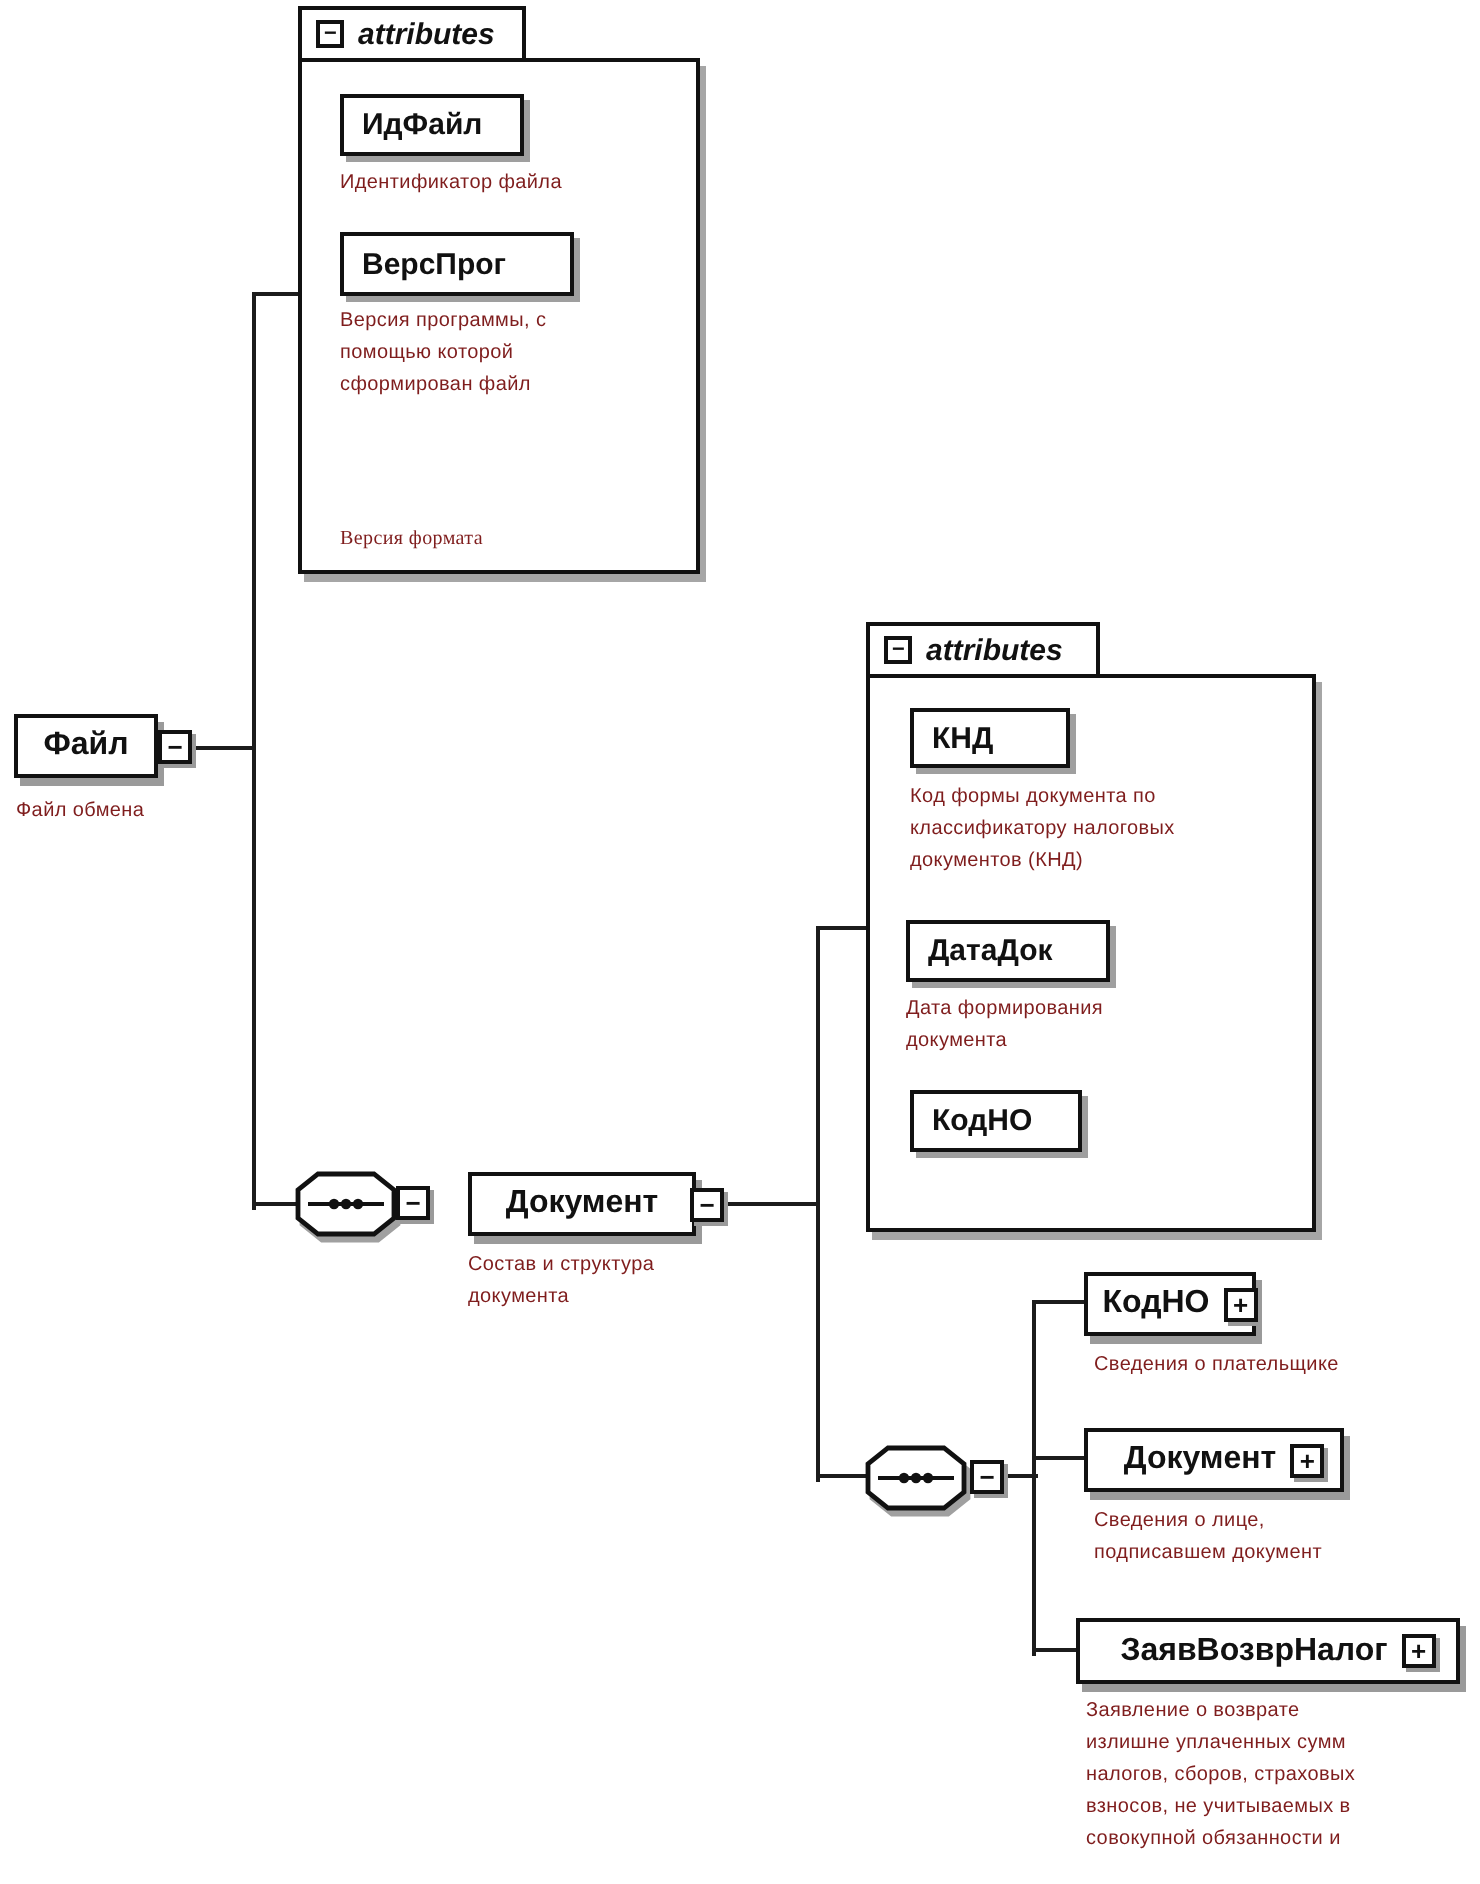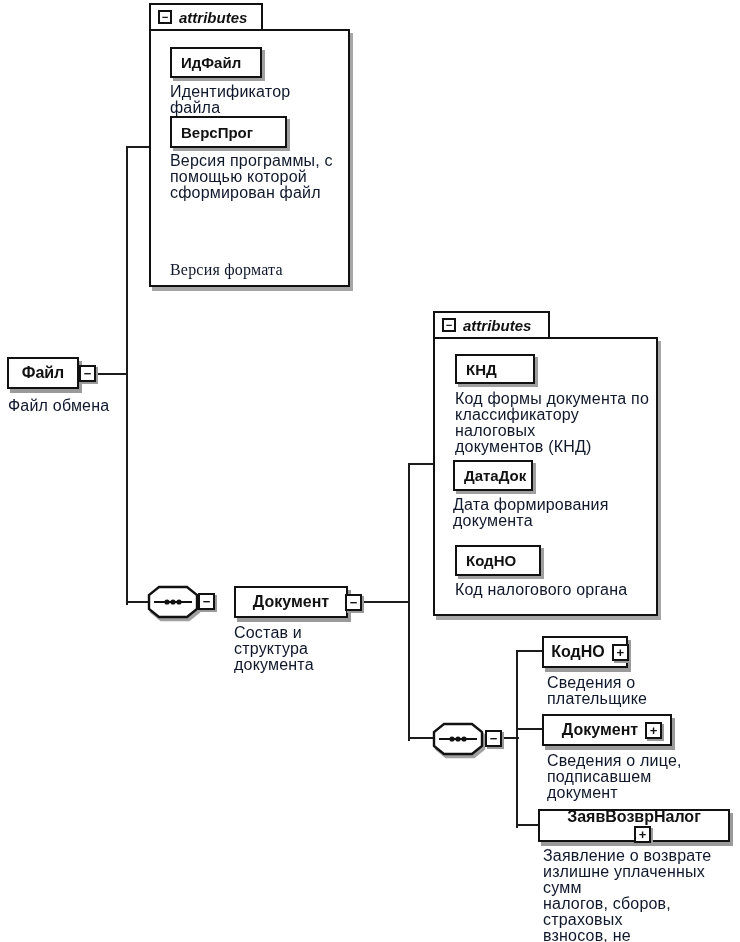--- a/index.html
+++ b/index.html
@@ -41,21 +41,21 @@
     position:absolute;border:2px solid #111;background:#fff;
     box-sizing:border-box;box-shadow:3px 4px 0 #a6a6a6;
   }
   .attr-header{
     position:absolute;display:flex;align-items:center;gap:7px;
     background:#fff;border:2px solid #111;box-sizing:border-box;
     padding:0 7px;z-index:3;
     font-weight:bold;font-style:italic;font-size:15px;
   }
   .annotation{
-    position:absolute;color:#0f172a;font-size:16px;line-height:16px;
+    position:absolute;color:#7f1d1d;font-size:10px;line-height:16px;
     white-space:pre-line;letter-spacing:0.2px;
   }
   .seq{position:absolute;filter:drop-shadow(2px 3px 0 #a0a0a0);}
   .z2{z-index:2;}
 </style>
 </head>
 <body>
 
 <div id="stage">
 
@@ -133,30 +133,29 @@
   </div>
   <div class="attr-container" style="left:433px;top:337px;width:225px;height:279px;"></div>
 
   <div class="abox z2" style="left:455px;top:354px;width:80px;height:30px;">
     <span>КНД</span>
   </div>
   <div class="annotation z2" style="left:455px;top:391px;width:195px;">Код формы документа по
 классификатору налоговых
 документов (КНД)</div>
 
-  <div class="abox z2" style="left:453px;top:460px;width:80px;height:31px;">
+  <div class="abox z2" style="left:453px;top:460px;width:102px;height:31px;">
     <span>ДатаДок</span>
   </div>
   <div class="annotation z2" style="left:453px;top:497px;width:195px;">Дата формирования
 документа</div>
 
   <div class="abox z2" style="left:455px;top:545px;width:86px;height:31px;">
     <span>КодНО</span>
   </div>
-  <div class="annotation z2" style="left:455px;top:582px;width:195px;">Код налогового органа</div>
 
   <div class="seq" style="left:431px;top:721px;">
     <svg width="54" height="36" viewBox="0 0 54 36">
       <polygon points="13,3 41,3 51,11 51,25 41,33 13,33 3,25 3,11" fill="#ffffff" stroke="#111" stroke-width="2.4"></polygon>
       <line x1="8" y1="18" x2="46" y2="18" stroke="#111" stroke-width="2"></line>
       <circle cx="21" cy="18" r="2.6" fill="#111"></circle>
       <circle cx="27" cy="18" r="2.6" fill="#111"></circle>
       <circle cx="33" cy="18" r="2.6" fill="#111"></circle>
     </svg>
   </div>
@@ -174,21 +173,21 @@
 
   <div class="ebox z2" style="left:542px;top:714px;width:130px;height:32px;">
     <span>Документ</span>
     <span class="toggle inline">
       <span>+</span>
     </span>
   </div>
   <div class="annotation" style="left:547px;top:753px;width:180px;">Сведения о лице,
 подписавшем документ</div>
 
-  <div class="ebox z2" style="left:538px;top:809px;width:192px;height:33px;flex-direction:column;">
+  <div class="ebox z2" style="left:538px;top:809px;width:192px;height:33px;">
     <span>ЗаявВозврНалог</span>
     <span class="toggle inline">
       <span>+</span>
     </span>
   </div>
   <div class="annotation" style="left:543px;top:848px;width:195px;">Заявление о возврате
 излишне уплаченных сумм
 налогов, сборов, страховых
 взносов, не учитываемых в
 совокупной обязанности и</div>

